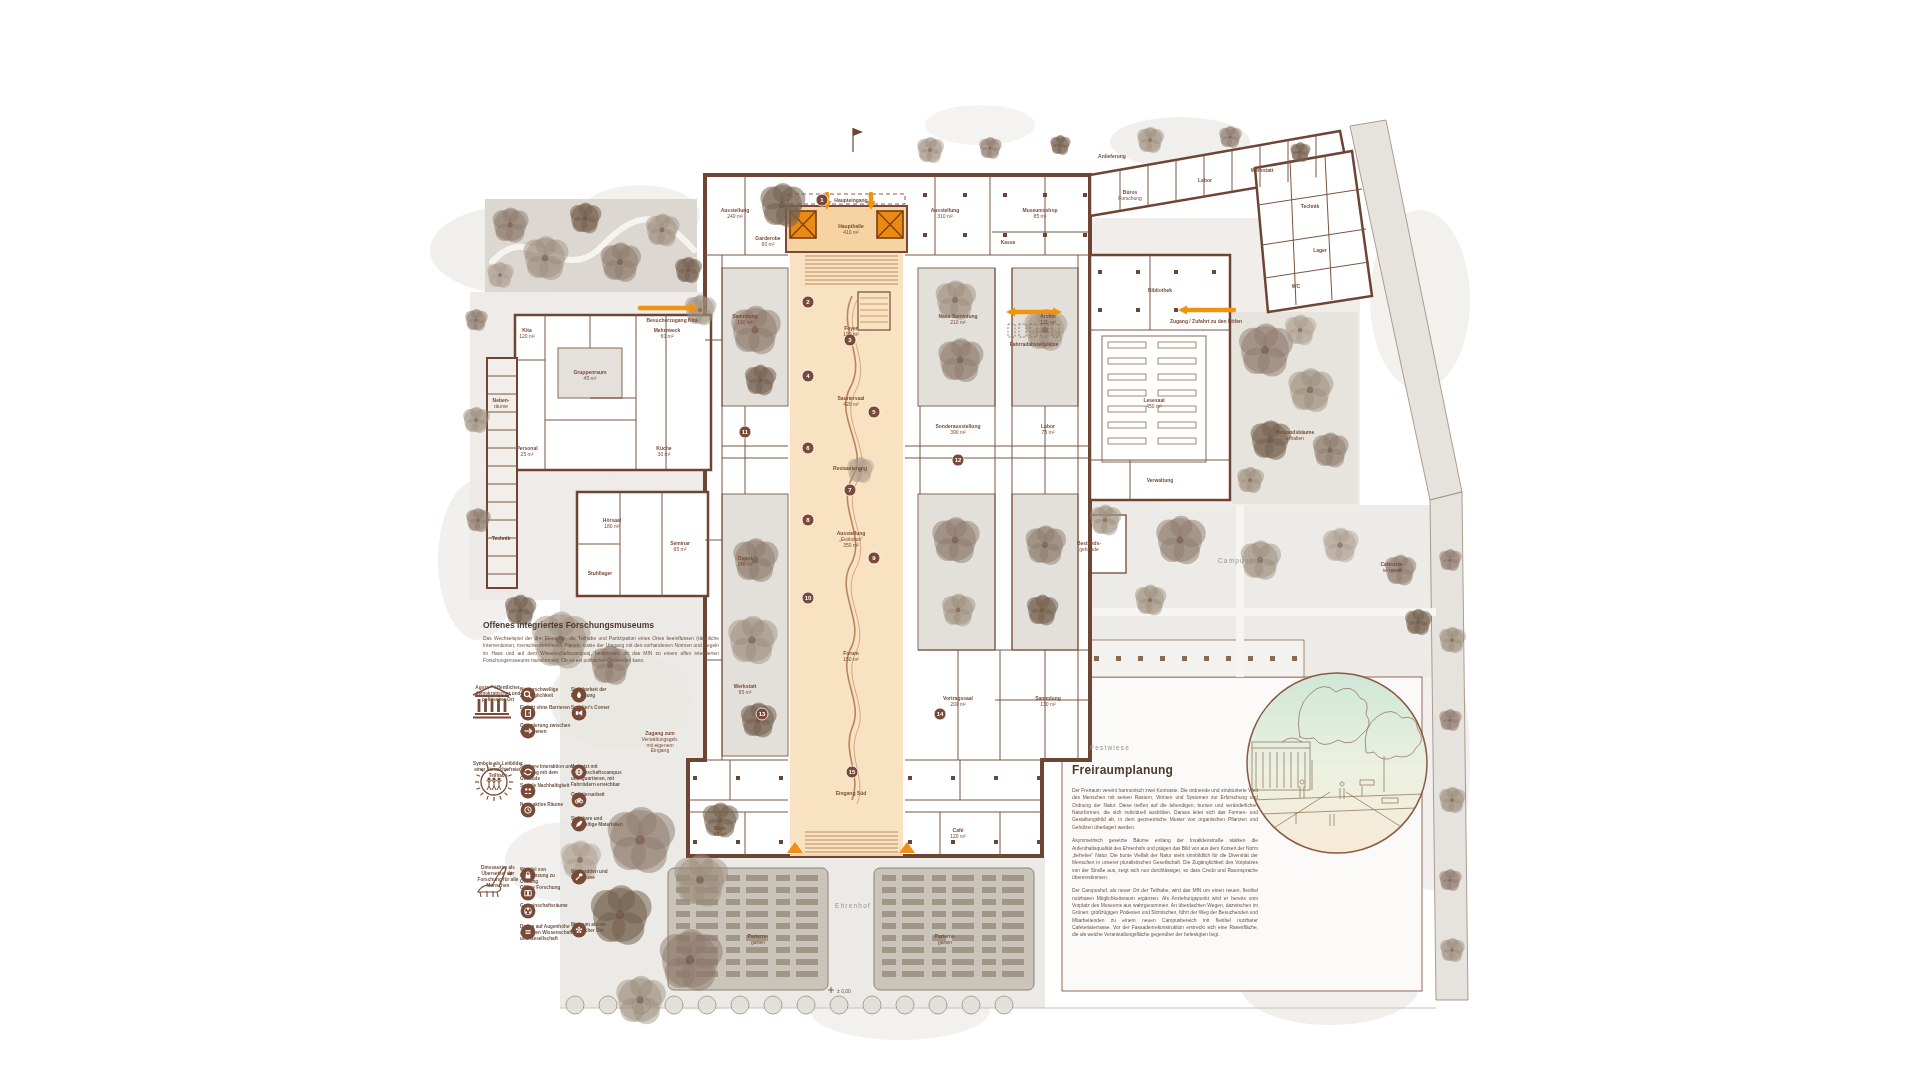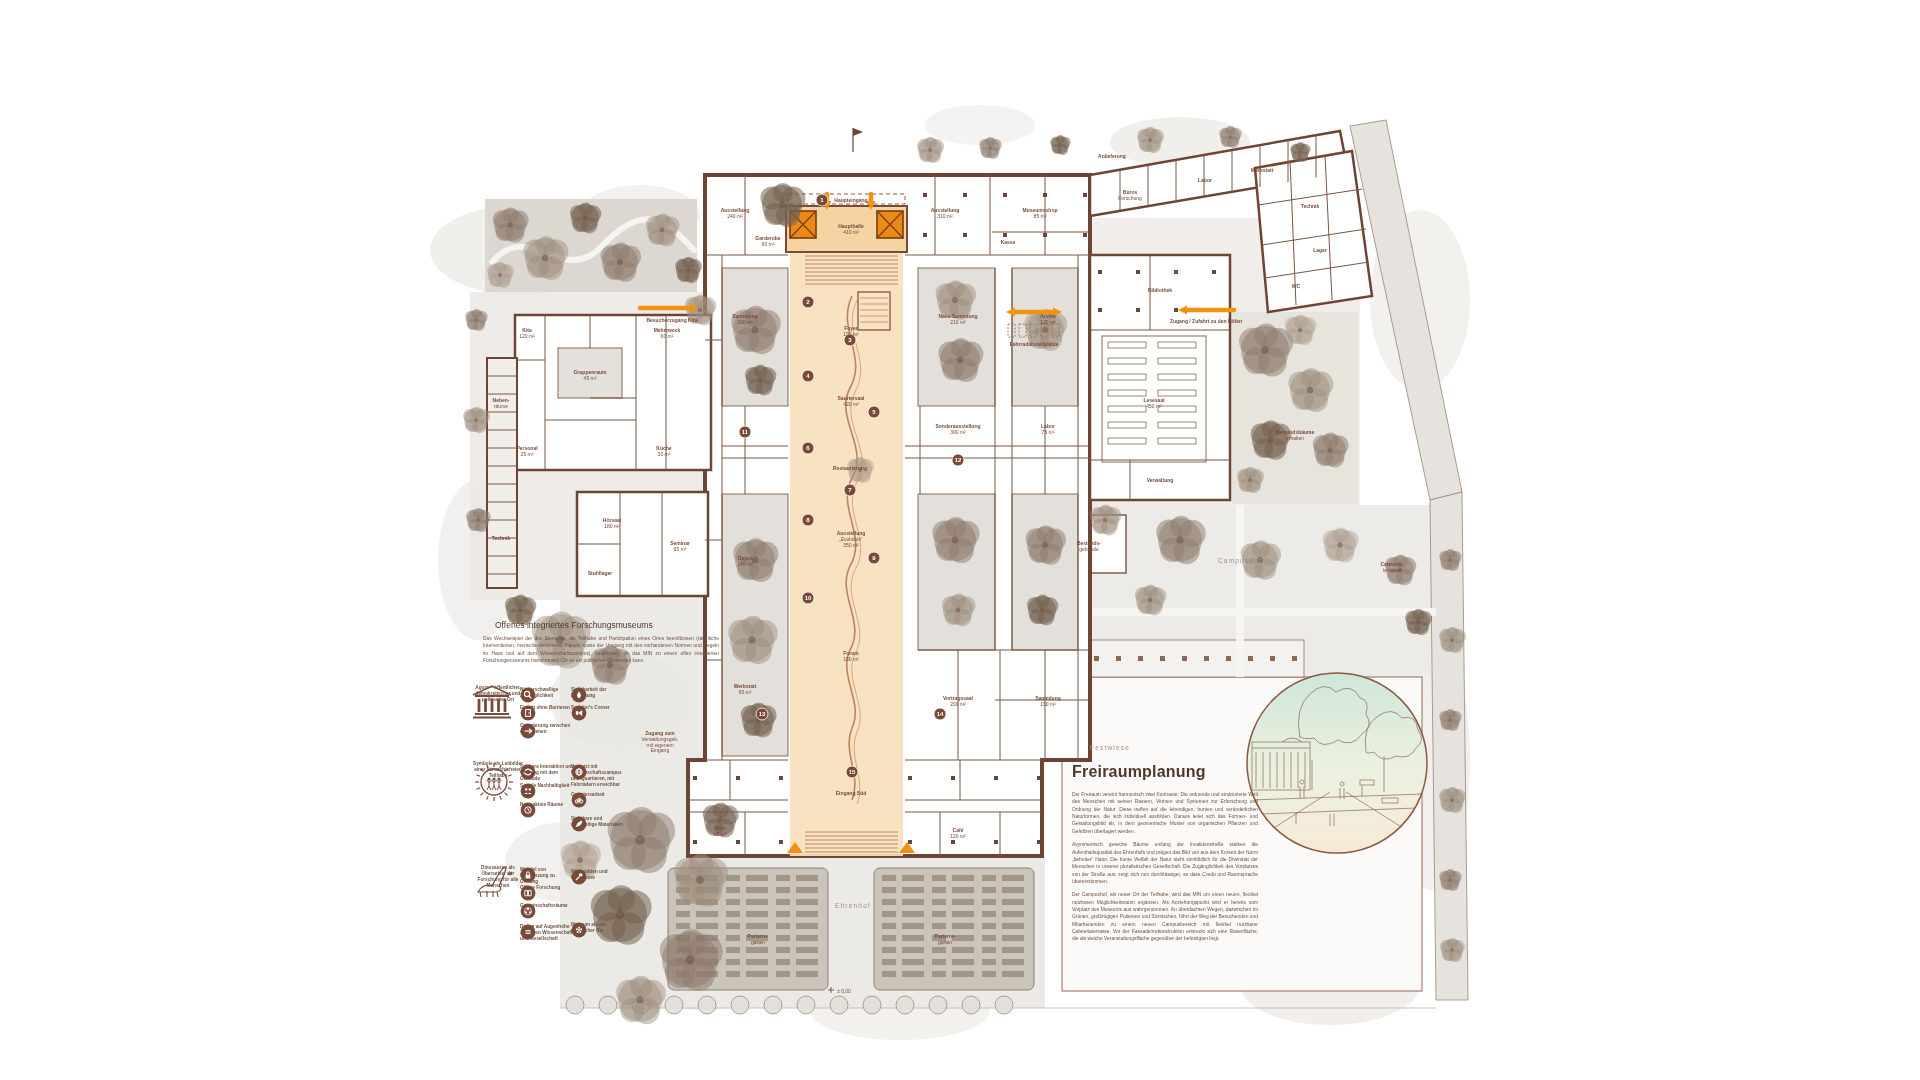--- a/index.html
+++ b/index.html
@@ -1,22 +1,22 @@
 <!DOCTYPE html>
 <html><head>
 <meta charset="utf-8">
 <style>
   html,body{margin:0;padding:0;background:#fff;}
   .stage{position:relative;width:1920px;height:1080px;background:#ffffff;overflow:hidden;
          font-family:"Liberation Sans",sans-serif;color:#5a4437;}
   .stage svg{position:absolute;left:0;top:0;}
   .txtblock{position:absolute;}
-  .lt-title{font-size:8.5px;font-weight:normal;color:#4e382c;margin:0 0 5px 12px;}
+  .lt-title{font-size:8.5px;font-weight:bold;color:#4e382c;margin:0 0 5px 0;}
   .lt-body{font-size:4.9px;line-height:1.5;text-align:justify;color:#6b5242;}
-  .fr-title{font-size:16px;font-weight:bold;color:#4e382c;margin:0 0 10px 0;letter-spacing:.2px;}
+  .fr-title{font-size:12px;font-weight:bold;color:#4e382c;margin:0 0 10px 0;letter-spacing:.2px;}
   .fr-body p{font-size:4.9px;line-height:1.5;text-align:justify;color:#6b5242;margin:0 0 6px 0;}
   .legend-item{position:absolute;display:flex;gap:4px;align-items:flex-start;}
   .legend-label{font-size:4.7px;line-height:1.3;color:#6b5242;font-weight:bold;width:54px;}
   .pillar{position:absolute;text-align:center;}
   .pillar-caption{font-size:4.7px;line-height:1.3;color:#6b5242;font-weight:bold;margin-top:3px;}
 </style>
 </head>
 <body>
 
 <div class="stage">

